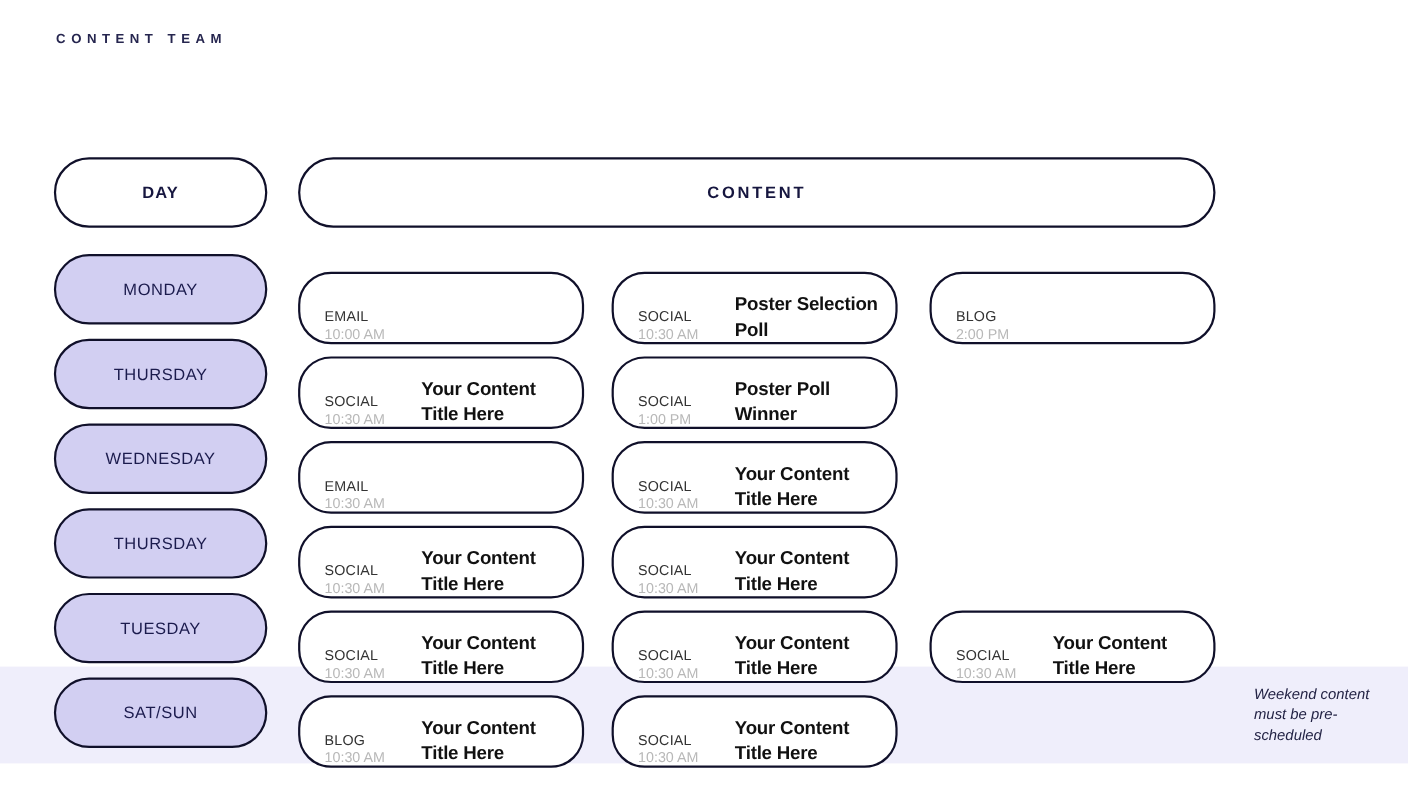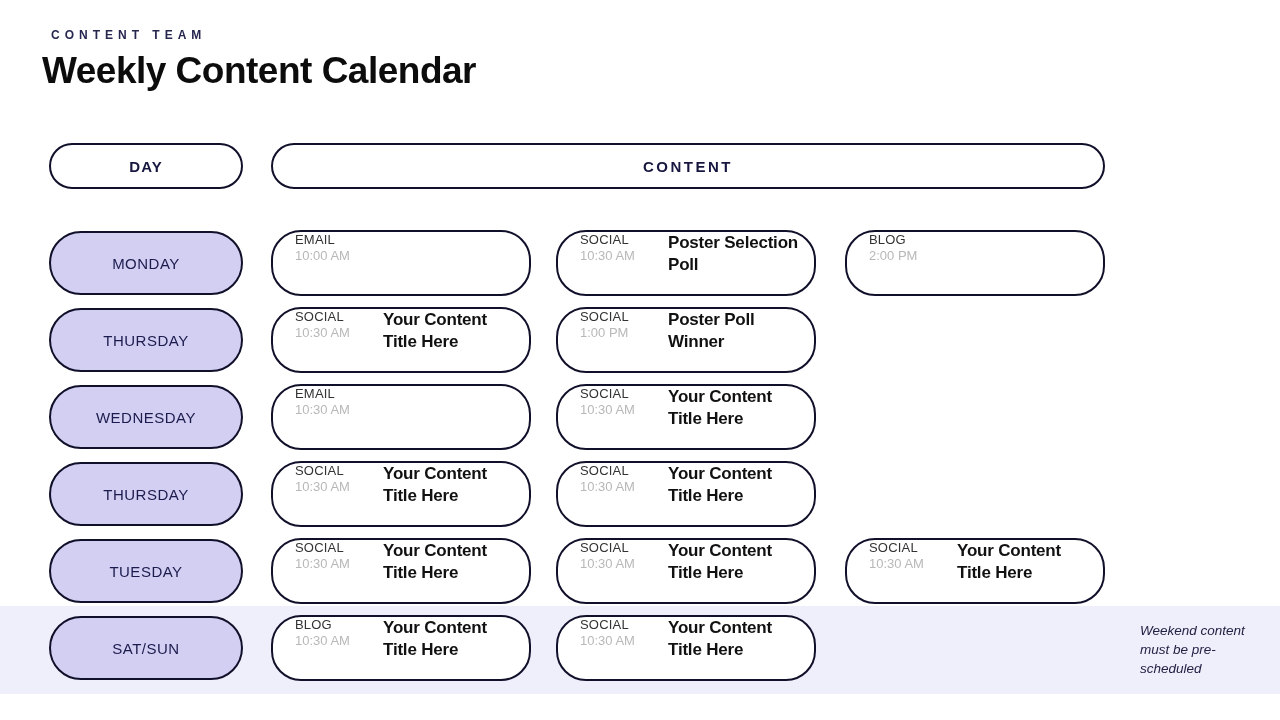--- a/index.html
+++ b/index.html
@@ -18,21 +18,21 @@
   }
 
   .pill, .card {
     box-sizing:border-box;
     border:2px solid var(--outline);
   }
 
   
   .header-row { position:absolute; top:143px; left:0; width:100%; height:64px; }
   .day-header, .content-header {
-    position:absolute; top:0; height:46px; border-radius:33px;
+    position:absolute; top:0; height:64px; border-radius:33px;
     display:flex; align-items:center; justify-content:center;
     background:#ffffff; color:var(--header_text);
     font-weight:bold; font-size:15px;
   }
   .day-header { left:49px; width:194px; letter-spacing:1px; }
   .content-header { left:271px; width:834px; letter-spacing:2.5px; }
 
   
   .row { position:absolute; left:0; width:100%; height:66px; }
   .row:nth-child(1) { top:230px; }
@@ -49,23 +49,23 @@
 
   .day-pill {
     position:absolute; left:49px; top:1px; width:194px; height:64px;
     border-radius:33px; z-index:1;
     display:flex; align-items:center; justify-content:center;
     background:var(--day_pill_fill); color:var(--day_text);
     font-weight:normal; font-size:15px; letter-spacing:0.5px;
   }
 
   .card {
-    position:absolute; top:0; width:260px; height:66px;
+    position:absolute; top:17px; width:260px; height:66px;
     border-radius:30px; background:#ffffff; z-index:1;
-    display:flex; align-items:flex-start; gap:10px;
+    display:flex; align-items:flex-end; gap:10px;
     padding:0 12px 0 22px;
   }
   .card[data-col="0"] { left:271px; }
   .card[data-col="1"] { left:556px; }
   .card[data-col="2"] { left:845px; }
 
   .card-meta { width:78px; flex:none; display:flex; flex-direction:column; gap:1px; }
   .card-type { font-size:13px; color:var(--type_text); letter-spacing:0.2px; }
   .card-time { font-size:13px; color:var(--time_text); }
   .card-title {
@@ -78,21 +78,20 @@
     font-style:italic; font-size:13.5px; line-height:1.4;
     color:var(--note_text);
   }
 </style>
 </head>
 <body>
 
 <div class="page">
 
   <div class="eyebrow">CONTENT TEAM</div>
-  <h1 class="main-title" style="margin:0">Weekly Content Calendar</h1>
 
   <div class="header-row">
     <div class="day-header pill">DAY</div>
     <div class="content-header pill">CONTENT</div>
   </div>
 
   <div id="rows">
       <div class="row">
       <div class="day-pill pill">MONDAY</div>
       <div class="cards">

